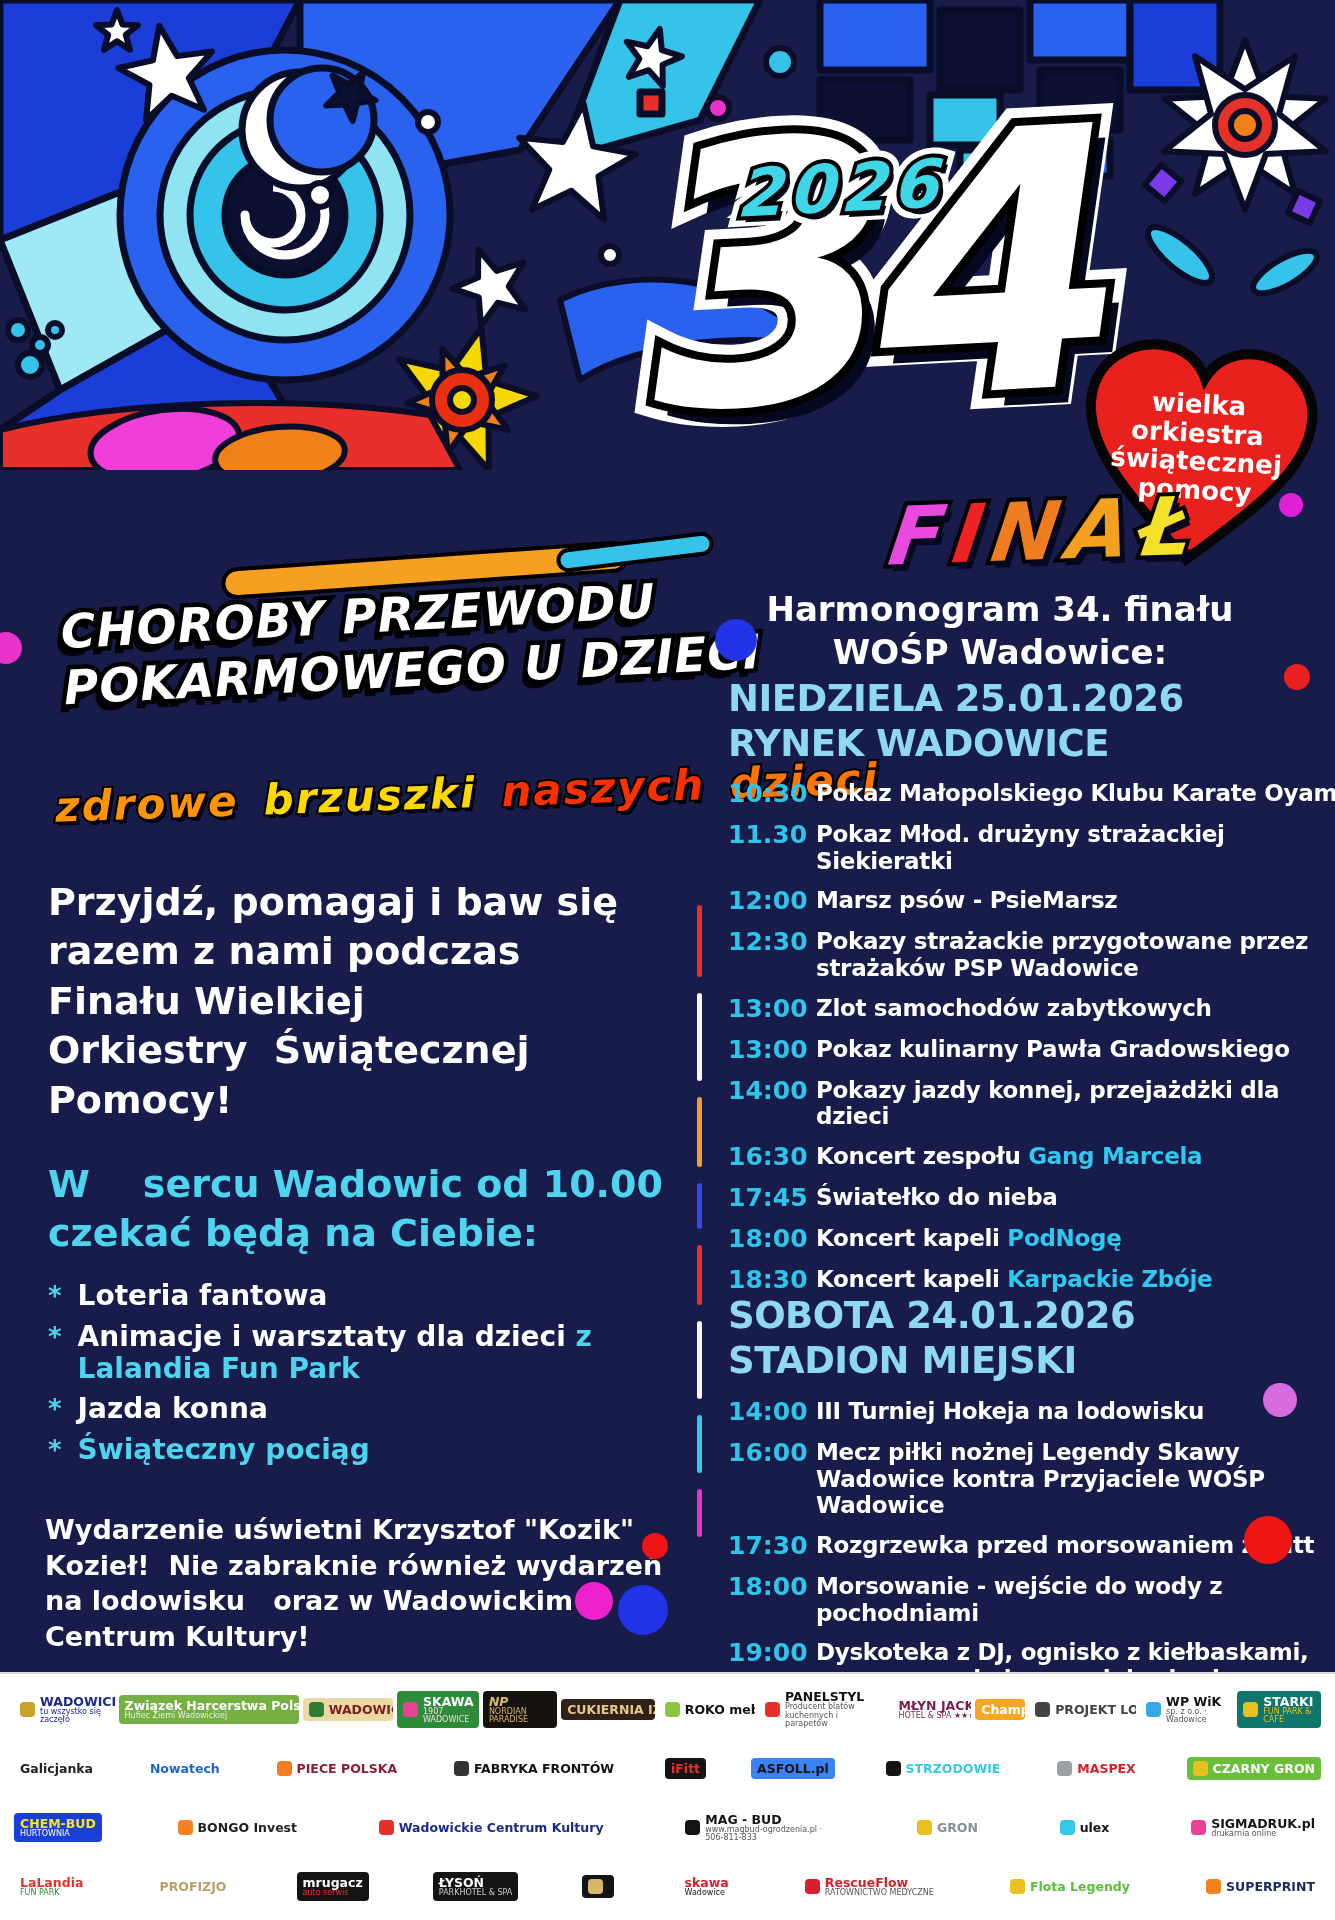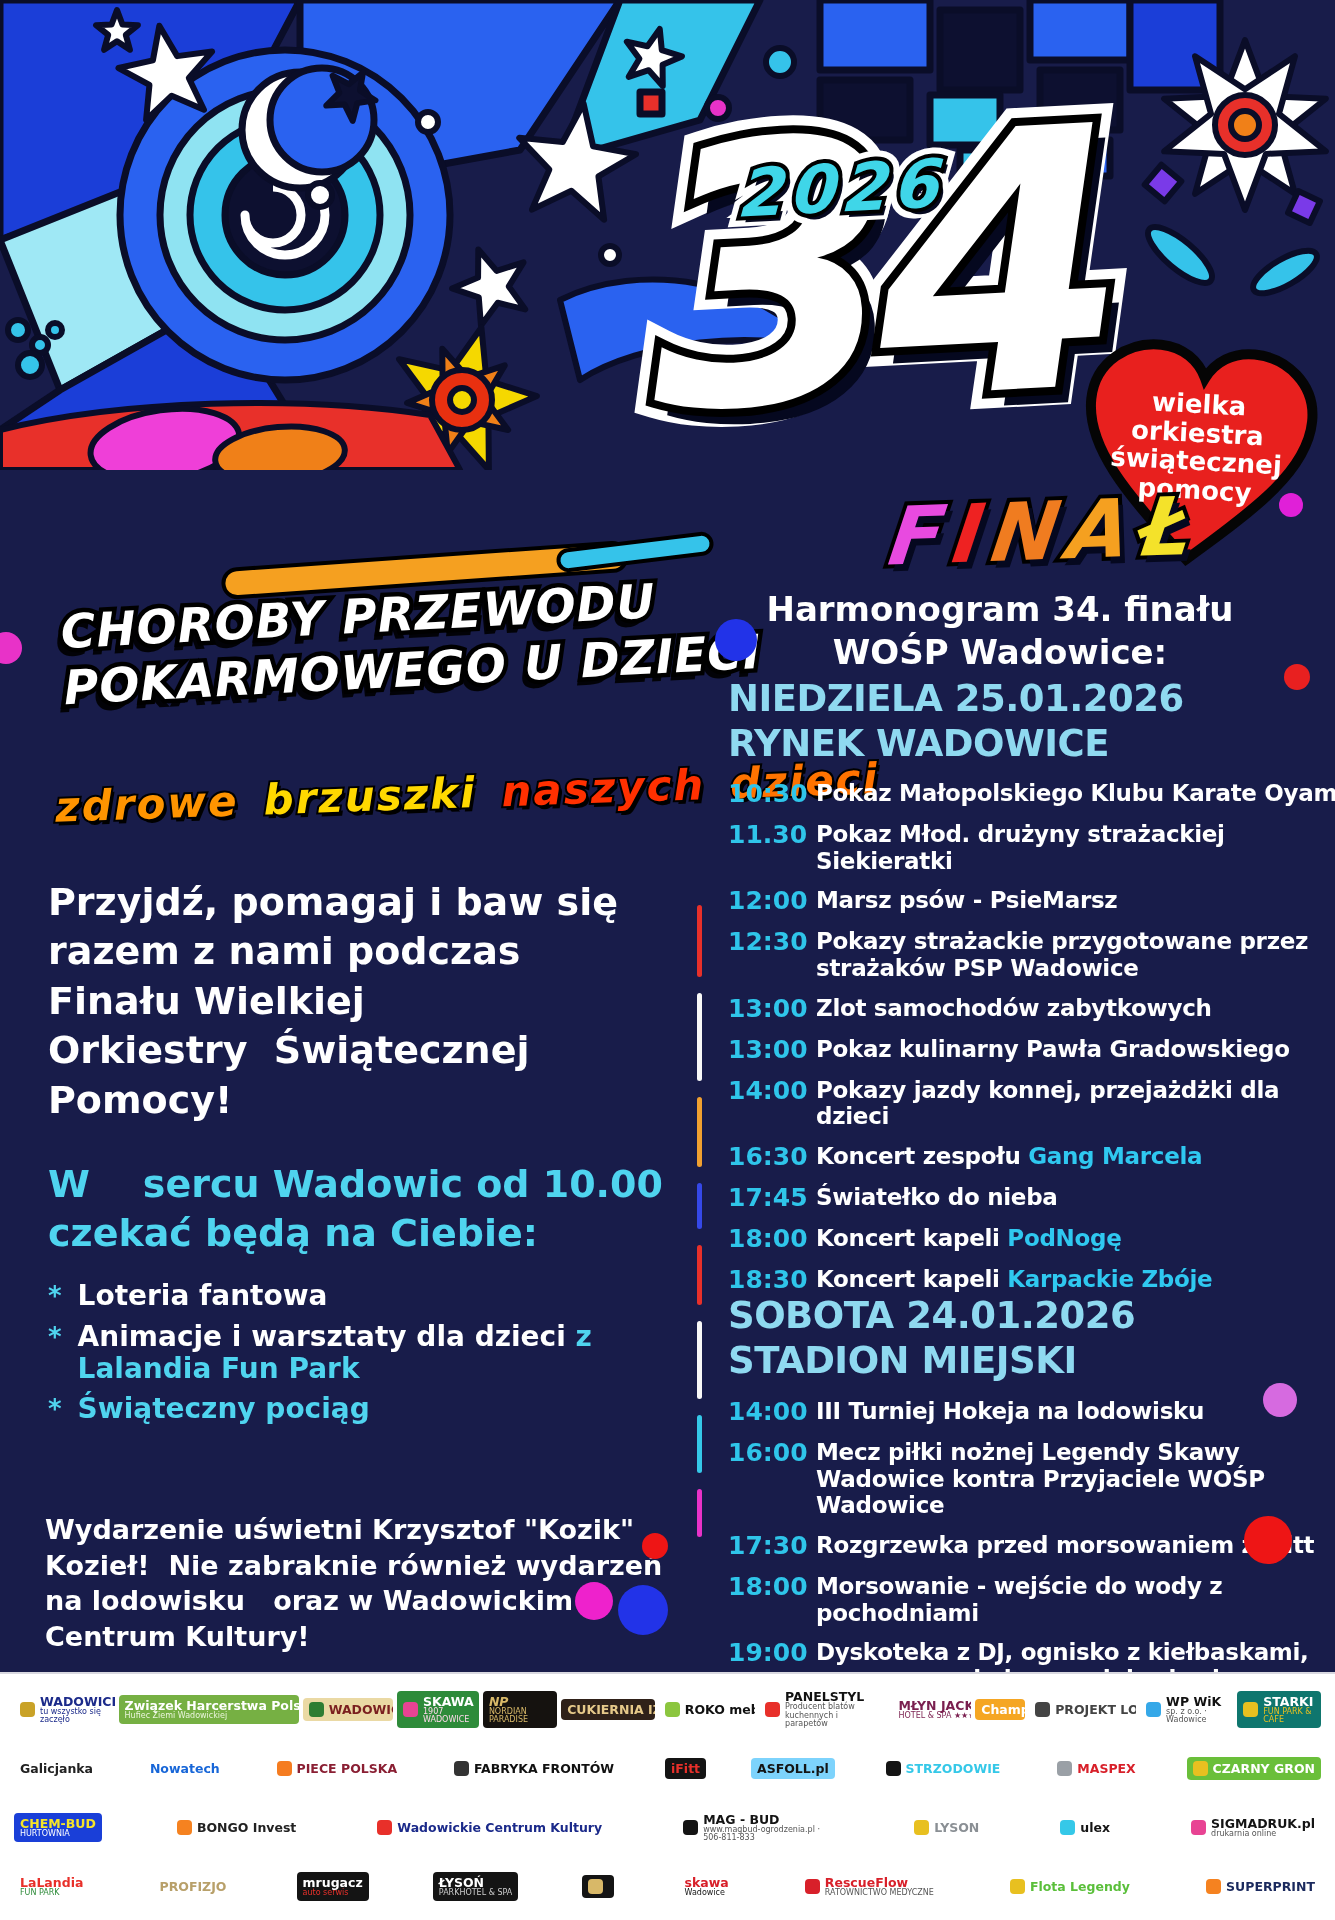--- a/index.html
+++ b/index.html
@@ -225,20 +225,23 @@
 
     <div class="bullet-row">
       <span class="bullet-text"><span>Loteria fantowa</span><span class="hl"></span></span>
     </div>
 
     <div class="bullet-row">
       <span class="bullet-text"><span>Animacje i warsztaty dla dzieci </span><span class="hl">z Lalandia Fun Park</span></span>
     </div>
 
 
+    <div class="bullet-row">
+      <span class="bullet-text"><span>Jazda konna</span><span class="hl"></span></span>
+    </div>
 
     <div class="bullet-row">
       <span class="bullet-text"><span></span><span class="hl">Świąteczny pociąg</span></span>
     </div>
   </div>
 
 <div class="outro">Wydarzenie uświetni Krzysztof "Kozik" Kozieł!&nbsp; Nie zabraknie również wydarzeń na lodowisku &nbsp; oraz w Wadowickim Centrum Kultury!</div>
 
 <div class="sched-title">Harmonogram 34. finału
 WOŚP Wadowice:</div>
@@ -521,21 +524,21 @@
       </div>
 
       <div class="chip" style="background: rgb(20, 20, 20);">
 
         <span class="chip-text">
           <span class="chip-name" style="color: rgb(232, 48, 42);">iFitt</span>
           <span class="chip-sub"></span>
         </span>
       </div>
 
-      <div class="chip" style="background: #7dd3fc;">
+      <div class="chip" style="background: #3b82f6;">
 
         <span class="chip-text">
           <span class="chip-name" style="color: rgb(20, 20, 20);">ASFOLL.pl</span>
           <span class="chip-sub"></span>
         </span>
       </div>
 
       <div class="chip">
         <span class="chip-icon" style="background: rgb(20, 20, 20);"></span>
         <span class="chip-text">
@@ -590,21 +593,21 @@
         <span class="chip-icon" style="background: rgb(20, 20, 20);"></span>
         <span class="chip-text">
           <span class="chip-name" style="color: rgb(20, 20, 20);">MAG - BUD</span>
           <span class="chip-sub">www.magbud-ogrodzenia.pl · 506-811-833</span>
         </span>
       </div>
 
       <div class="chip">
         <span class="chip-icon" style="background: rgb(232, 192, 32);"></span>
         <span class="chip-text">
-          <span class="chip-name" style="color: rgb(138, 143, 148);">LYSON</span>
+          <span class="chip-name" style="color: rgb(138, 143, 148);">GRON</span>
           <span class="chip-sub"></span>
         </span>
       </div>
 
       <div class="chip">
         <span class="chip-icon" style="background: rgb(53, 200, 232);"></span>
         <span class="chip-text">
           <span class="chip-name" style="color: rgb(20, 20, 20);">ulex</span>
           <span class="chip-sub"></span>
         </span>

